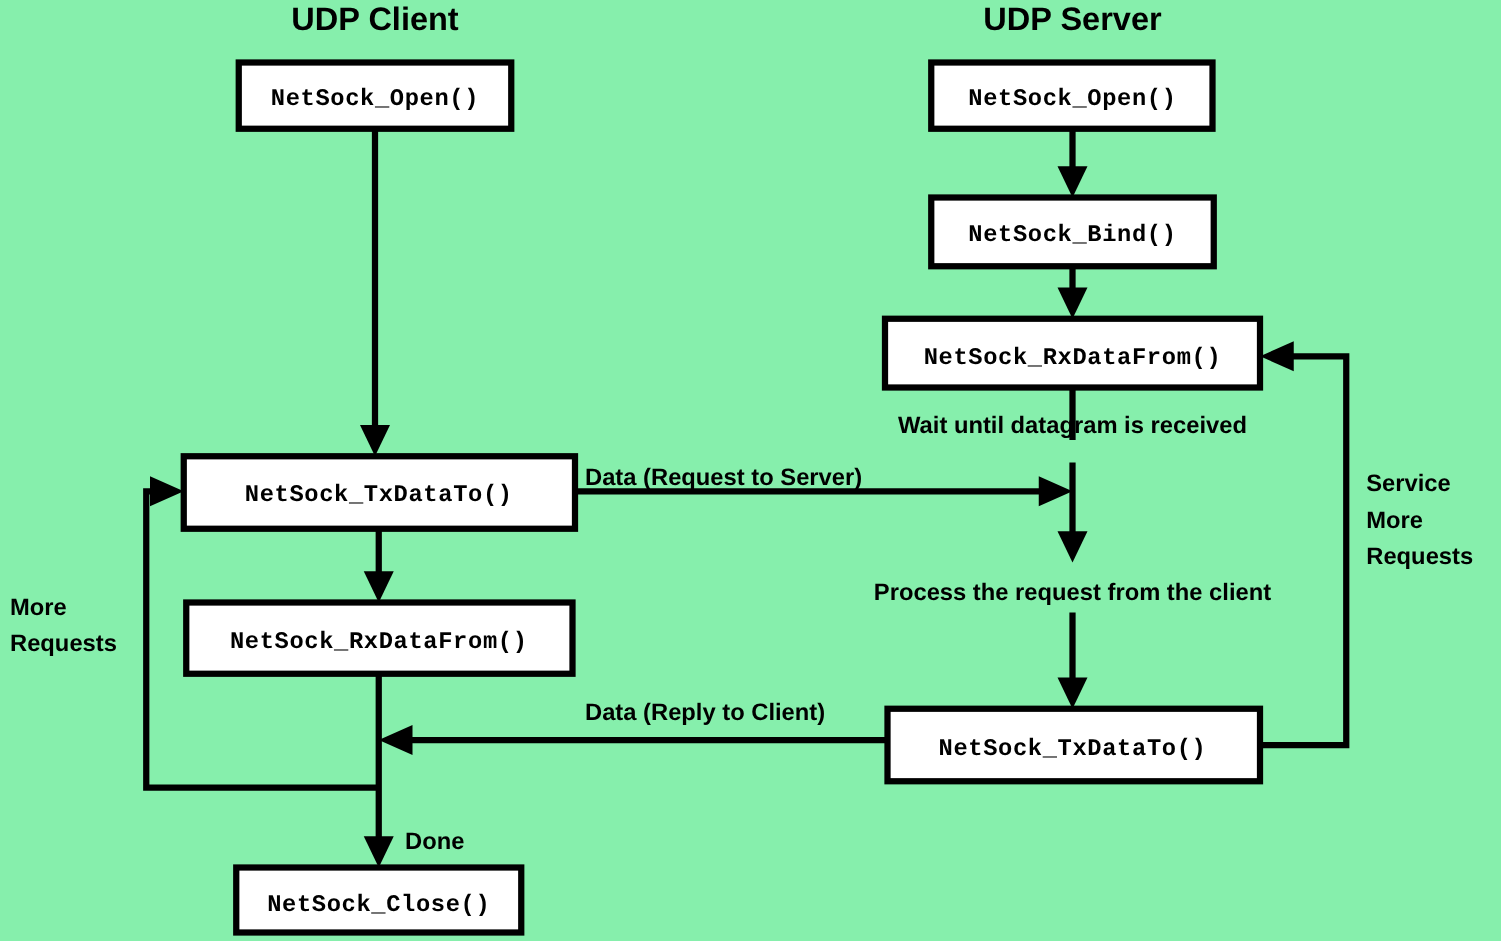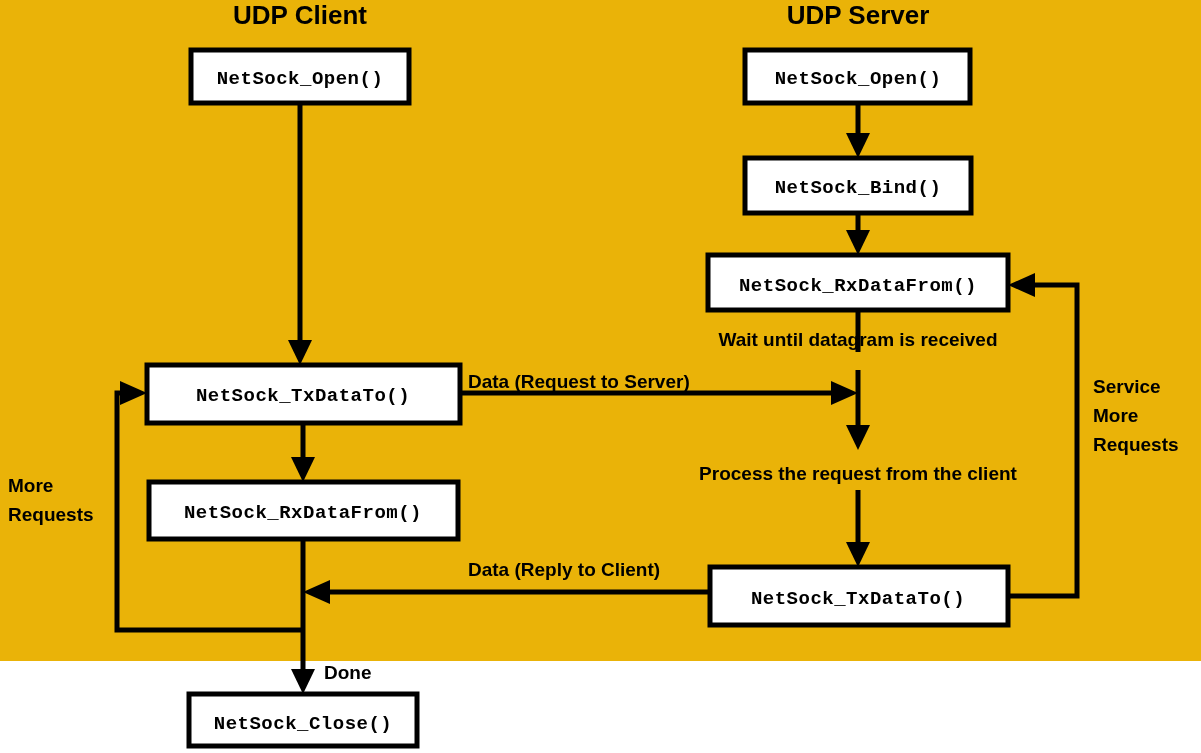--- a/index.html
+++ b/index.html
@@ -10,22 +10,22 @@
   }
   body {
     width: 1201px;
     height: 753px;
     overflow: hidden;
     font-family: "Liberation Sans", sans-serif;
   }
   #diagram-root {
     position: relative;
     width: 1201px;
-    height: 661px;
-    background: #eab308;
+    height: 753px;
+    background: #86efac;
   }
   svg#flow-svg {
     position: absolute;
     top: 0;
     left: 0;
     width: 1201px;
     height: 753px;
     display: block;
   }
   .col-title {

